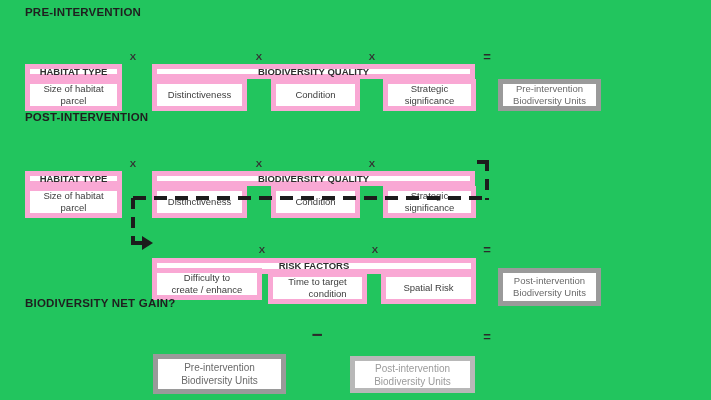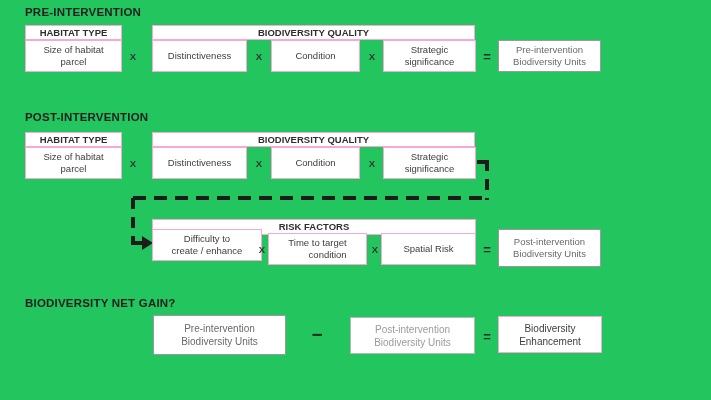--- a/index.html
+++ b/index.html
@@ -13,30 +13,31 @@
   .title{
     position:absolute;
     font-weight:bold;
     font-size:11.5px;
     color:#1f1f1f;
     letter-spacing:.2px;
     white-space:nowrap;
   }
   .box{
     position:absolute;
-    border:1px solid #f9a8d4;
+    border:5px solid #f9a8d4;
     background:#ffffff;
     display:flex;align-items:center;justify-content:center;
     text-align:center;
     font-size:9.5px;
     color:#3d3d3d;
     line-height:1.3;
     white-space:pre-line;
     box-sizing:border-box;
     padding:1px 2px;
+    margin-top:39px;
   }
   .hdr{
     font-weight:bold;
     color:#2e2e2e;
     font-size:9.5px;
     line-height:1;
   }
   .op{
     position:absolute;
     font-weight:bold;
@@ -128,16 +129,14 @@
 Biodiversity Units</div>
 
   <div class="title" style="left:25px;top:297px;">BIODIVERSITY NET GAIN?</div>
 
   <div class="box big3 soft" style="left:153px;top:315px;width:133px;height:40px;">Pre-intervention
 Biodiversity Units</div>
   <div class="op minus" style="left:303px;top:330px;width:28px;">−</div>
   <div class="box big3 grayed" style="left:350px;top:317px;width:125px;height:37px;">Post-intervention
 Biodiversity Units</div>
   <div class="op eq" style="left:479px;top:329px;width:16px;">=</div>
-  <div class="box big3" style="left:498px;top:316px;width:104px;height:37px;">Biodiversity
-Enhancement</div>
 
 </div>
 
 </body></html>

